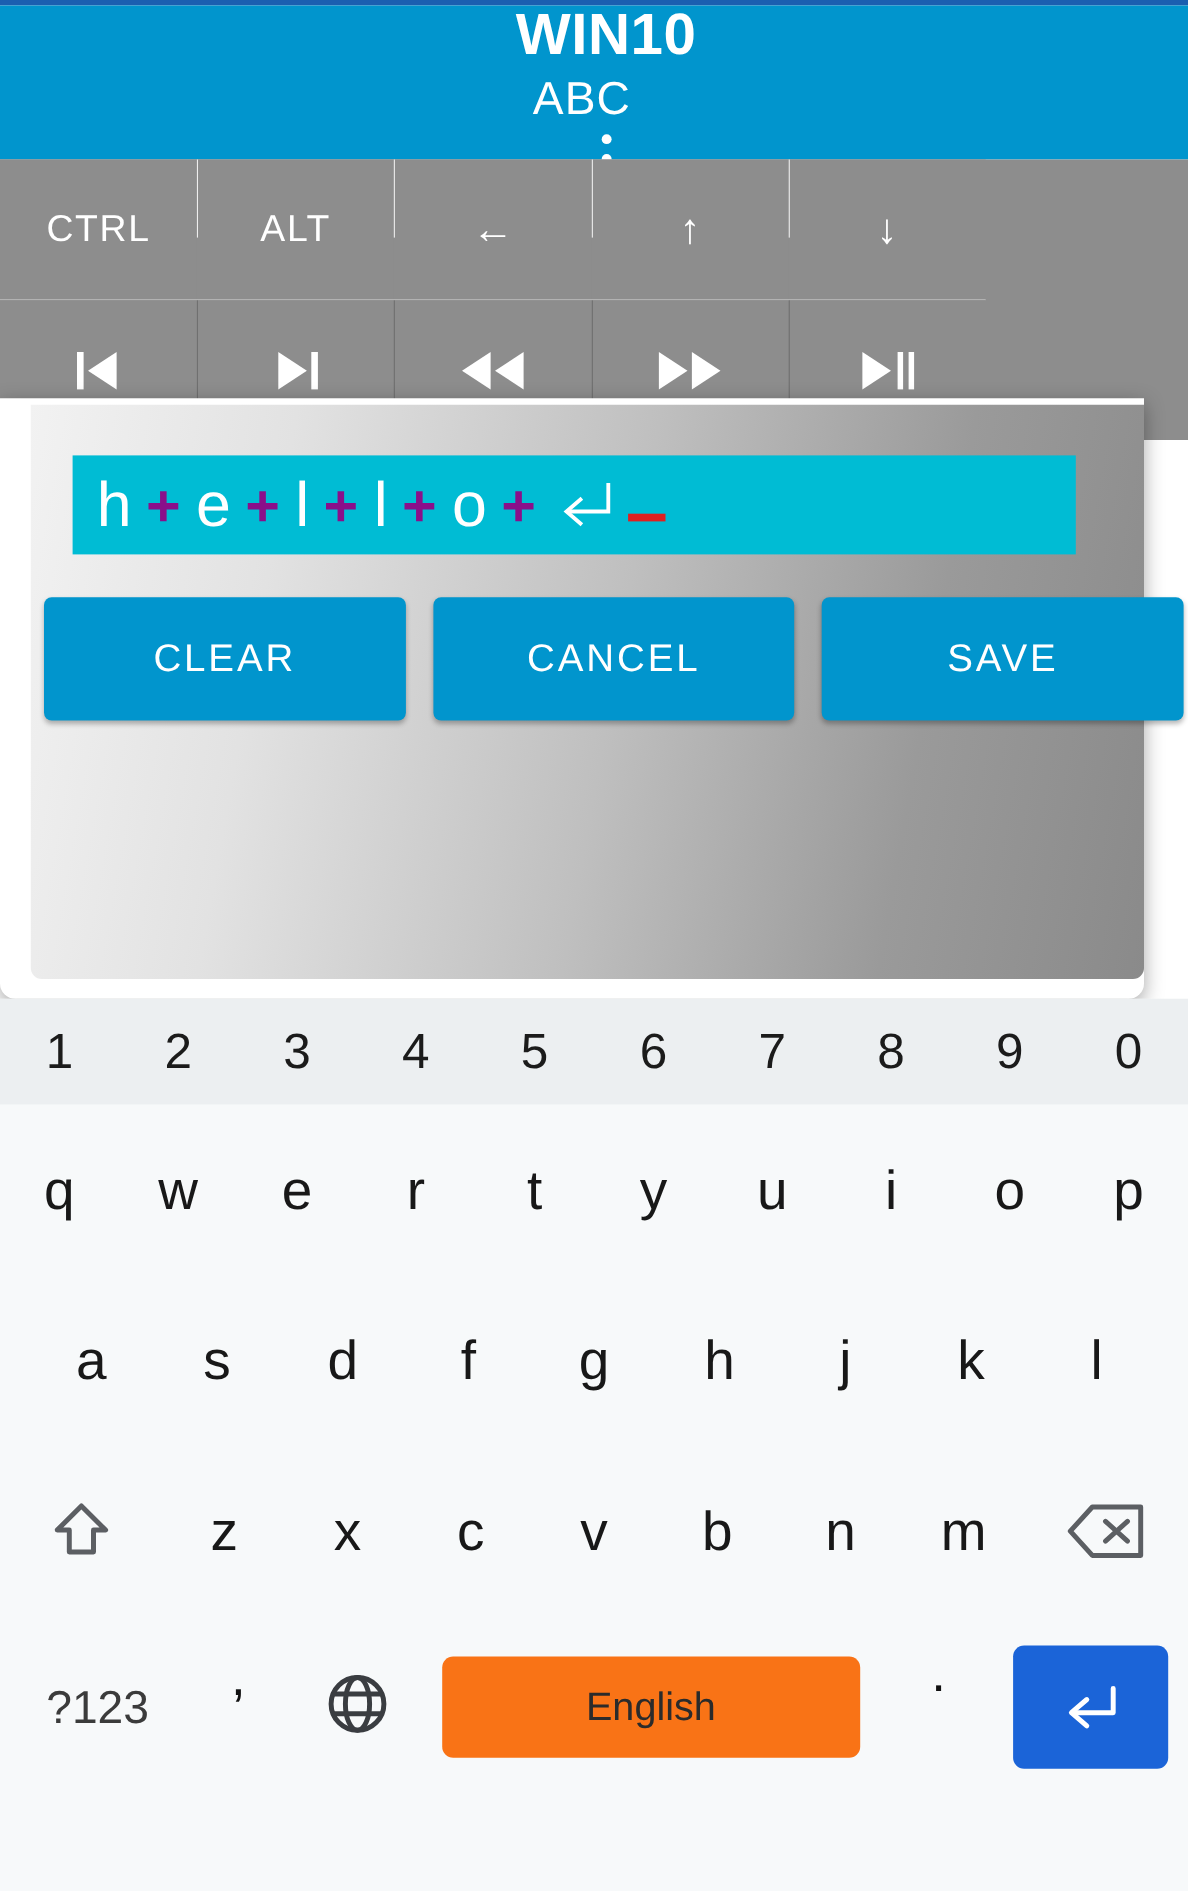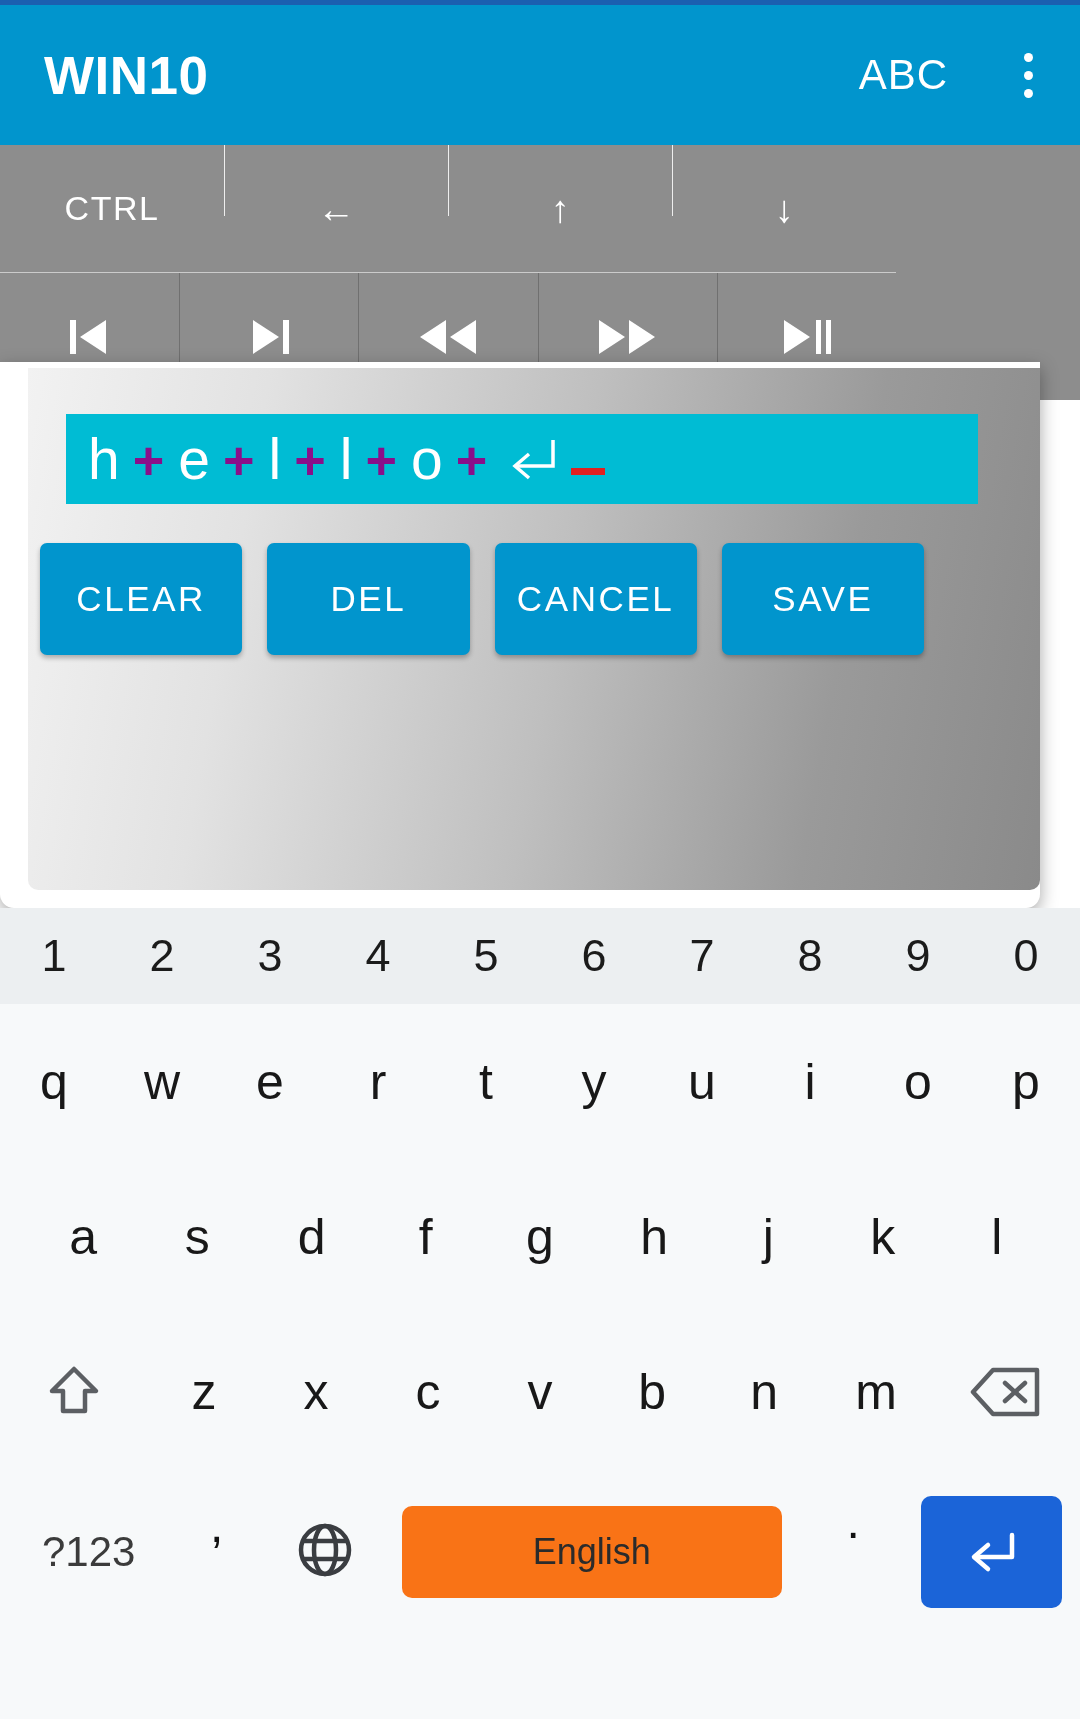--- a/index.html
+++ b/index.html
@@ -32,20 +32,21 @@
   
   .appbar {
     position: absolute;
     left: 0; top: 5px;
     width: 1080px;
     height: 140px;
     background: #0195cd;
     display: flex;
     align-items: center;
     padding: 0 22px 0 44px;
+    flex-direction: column;
   }
   .app-title {
     color: #ffffff;
     font-size: 53px;
     font-weight: 700;
     letter-spacing: 0.5px;
     line-height: 1;
   }
   .appbar-spacer { flex: 1 1 auto; }
   .abc-action {
@@ -181,21 +182,21 @@
     background: #e02020;
     position: relative;
     top: -4px;
     margin-left: 6px;
   }
 
   
   .action-row {
     position: absolute;
     left: 12px; top: 175px;
-    width: 884px;
+    width: 1036px;
     height: 112px;
     display: flex;
     gap: 25px;
   }
   .action-btn {
     flex: 1 1 0;
     background: #0195cd;
     border: none;
     border-radius: 7px;
     color: #ffffff;
@@ -335,20 +336,23 @@
       <i></i>
       <i></i>
     </div>
   </div>
 
   <div class="toolbar">
 
     <div class="tb-row row1">
       <div class="tb-key">
         <span class="tb-label">CTRL</span>
+      </div>
+      <div class="tb-key">
+        <span class="tb-label">ALT</span>
       </div>
       <div class="tb-key">
         <span class="tb-arrow">←</span>
       </div>
       <div class="tb-key">
         <span class="tb-arrow">↑</span>
       </div>
       <div class="tb-key">
         <span class="tb-arrow">↓</span>
       </div>
@@ -420,21 +424,20 @@
               <path d="M50 4 L50 30 L14 30" fill="none" stroke="#ffffff" stroke-width="3.5" stroke-linejoin="miter"></path>
               <polyline points="26,18 12,30 26,42" fill="none" stroke="#ffffff" stroke-width="3.5" stroke-linejoin="miter" stroke-linecap="butt"></polyline>
             </svg>
           </span>
           <span class="caret"></span>
         </div>
       </div>
 
       <div class="action-row">
         <button class="action-btn">CLEAR</button>
-        <button class="action-btn">DEL</button>
         <button class="action-btn">CANCEL</button>
         <button class="action-btn">SAVE</button>
       </div>
 
     </div>
   </div>
 
   <div class="keyboard">
 
     <div class="num-strip">

